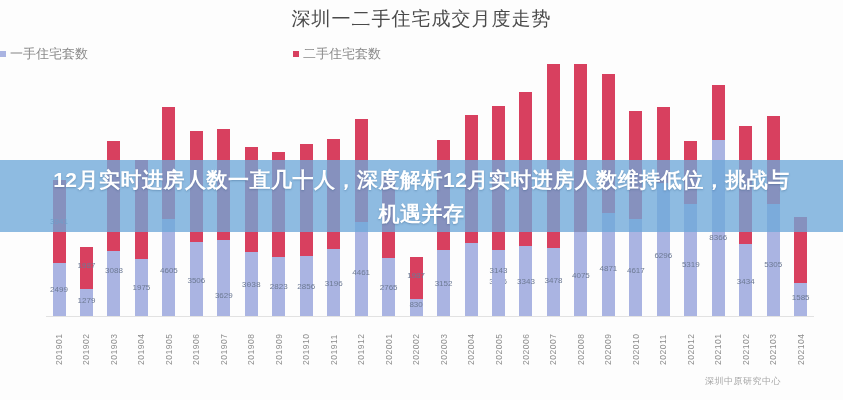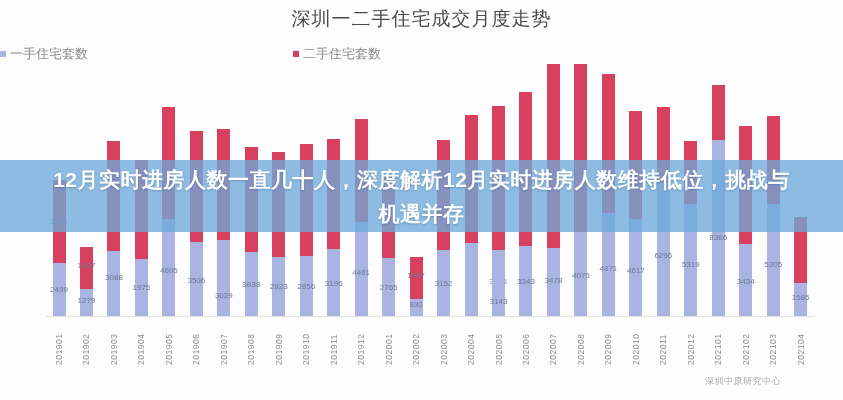--- a/index.html
+++ b/index.html
@@ -134,21 +134,21 @@
         </div>
         <div class="bar-col">
           <div class="seg seg-second" style="height: 41.9px; background: rgb(216, 64, 95);"></div>
           <div class="seg seg-first" style="height: 27px; background: rgb(170, 180, 226);"></div>
           <div class="lbl" style="bottom: 11.3255px;">1279</div>
           <div class="lbl" style="bottom: 45.8172px;">1987</div>
         </div>
         <div class="bar-col">
           <div class="seg seg-second" style="height: 109.7px; background: rgb(216, 64, 95);"></div>
           <div class="seg seg-first" style="height: 65.1px; background: rgb(170, 180, 226);"></div>
-          <div class="lbl" style="bottom: 34px; margin-top: 12px;">3088</div>
+          <div class="lbl" style="bottom: 41px; margin-top: 12px;">3088</div>
         </div>
         <div class="bar-col">
           <div class="seg seg-second" style="height: 98.9px; background: rgb(216, 64, 95);"></div>
           <div class="seg seg-first" style="height: 57px; background: rgb(170, 180, 226);"></div>
           <div class="lbl" style="bottom: 23.9439px;">1975</div>
         </div>
         <div class="bar-col">
           <div class="seg seg-second" style="height: 111.7px; background: rgb(216, 64, 95);"></div>
           <div class="seg seg-first" style="height: 97.1px; background: rgb(170, 180, 226);"></div>
           <div class="lbl" style="bottom: 40.7773px;">4605</div>
@@ -205,21 +205,21 @@
           <div class="lbl" style="bottom: 27.911px;">3152</div>
         </div>
         <div class="bar-col">
           <div class="seg seg-second" style="height: 128.6px; background: rgb(216, 64, 95);"></div>
           <div class="seg seg-first" style="height: 72.7px; background: rgb(170, 180, 226);"></div>
           <div class="lbl" style="bottom: 30.5143px; margin-left: 27px;">3446</div>
         </div>
         <div class="bar-col">
           <div class="seg seg-second" style="height: 143.4px; background: rgb(216, 64, 95);"></div>
           <div class="seg seg-first" style="height: 66.3px; background: rgb(170, 180, 226);"></div>
-          <div class="lbl" style="bottom: 10px;">3143</div>
+          <div class="lbl" style="bottom: 41px;">3143</div>
         </div>
         <div class="bar-col">
           <div class="seg seg-second" style="height: 153.9px; background: rgb(216, 64, 95);"></div>
           <div class="seg seg-first" style="height: 70.5px; background: rgb(170, 180, 226);"></div>
           <div class="lbl" style="bottom: 29.6023px;">3343</div>
         </div>
         <div class="bar-col">
           <div class="seg seg-second" style="height: 198.2px; background: rgb(216, 64, 95);"></div>
           <div class="seg seg-first" style="height: 73.3px; background: rgb(170, 180, 226);"></div>
           <div class="lbl" style="bottom: 30.7977px;">3478</div>

